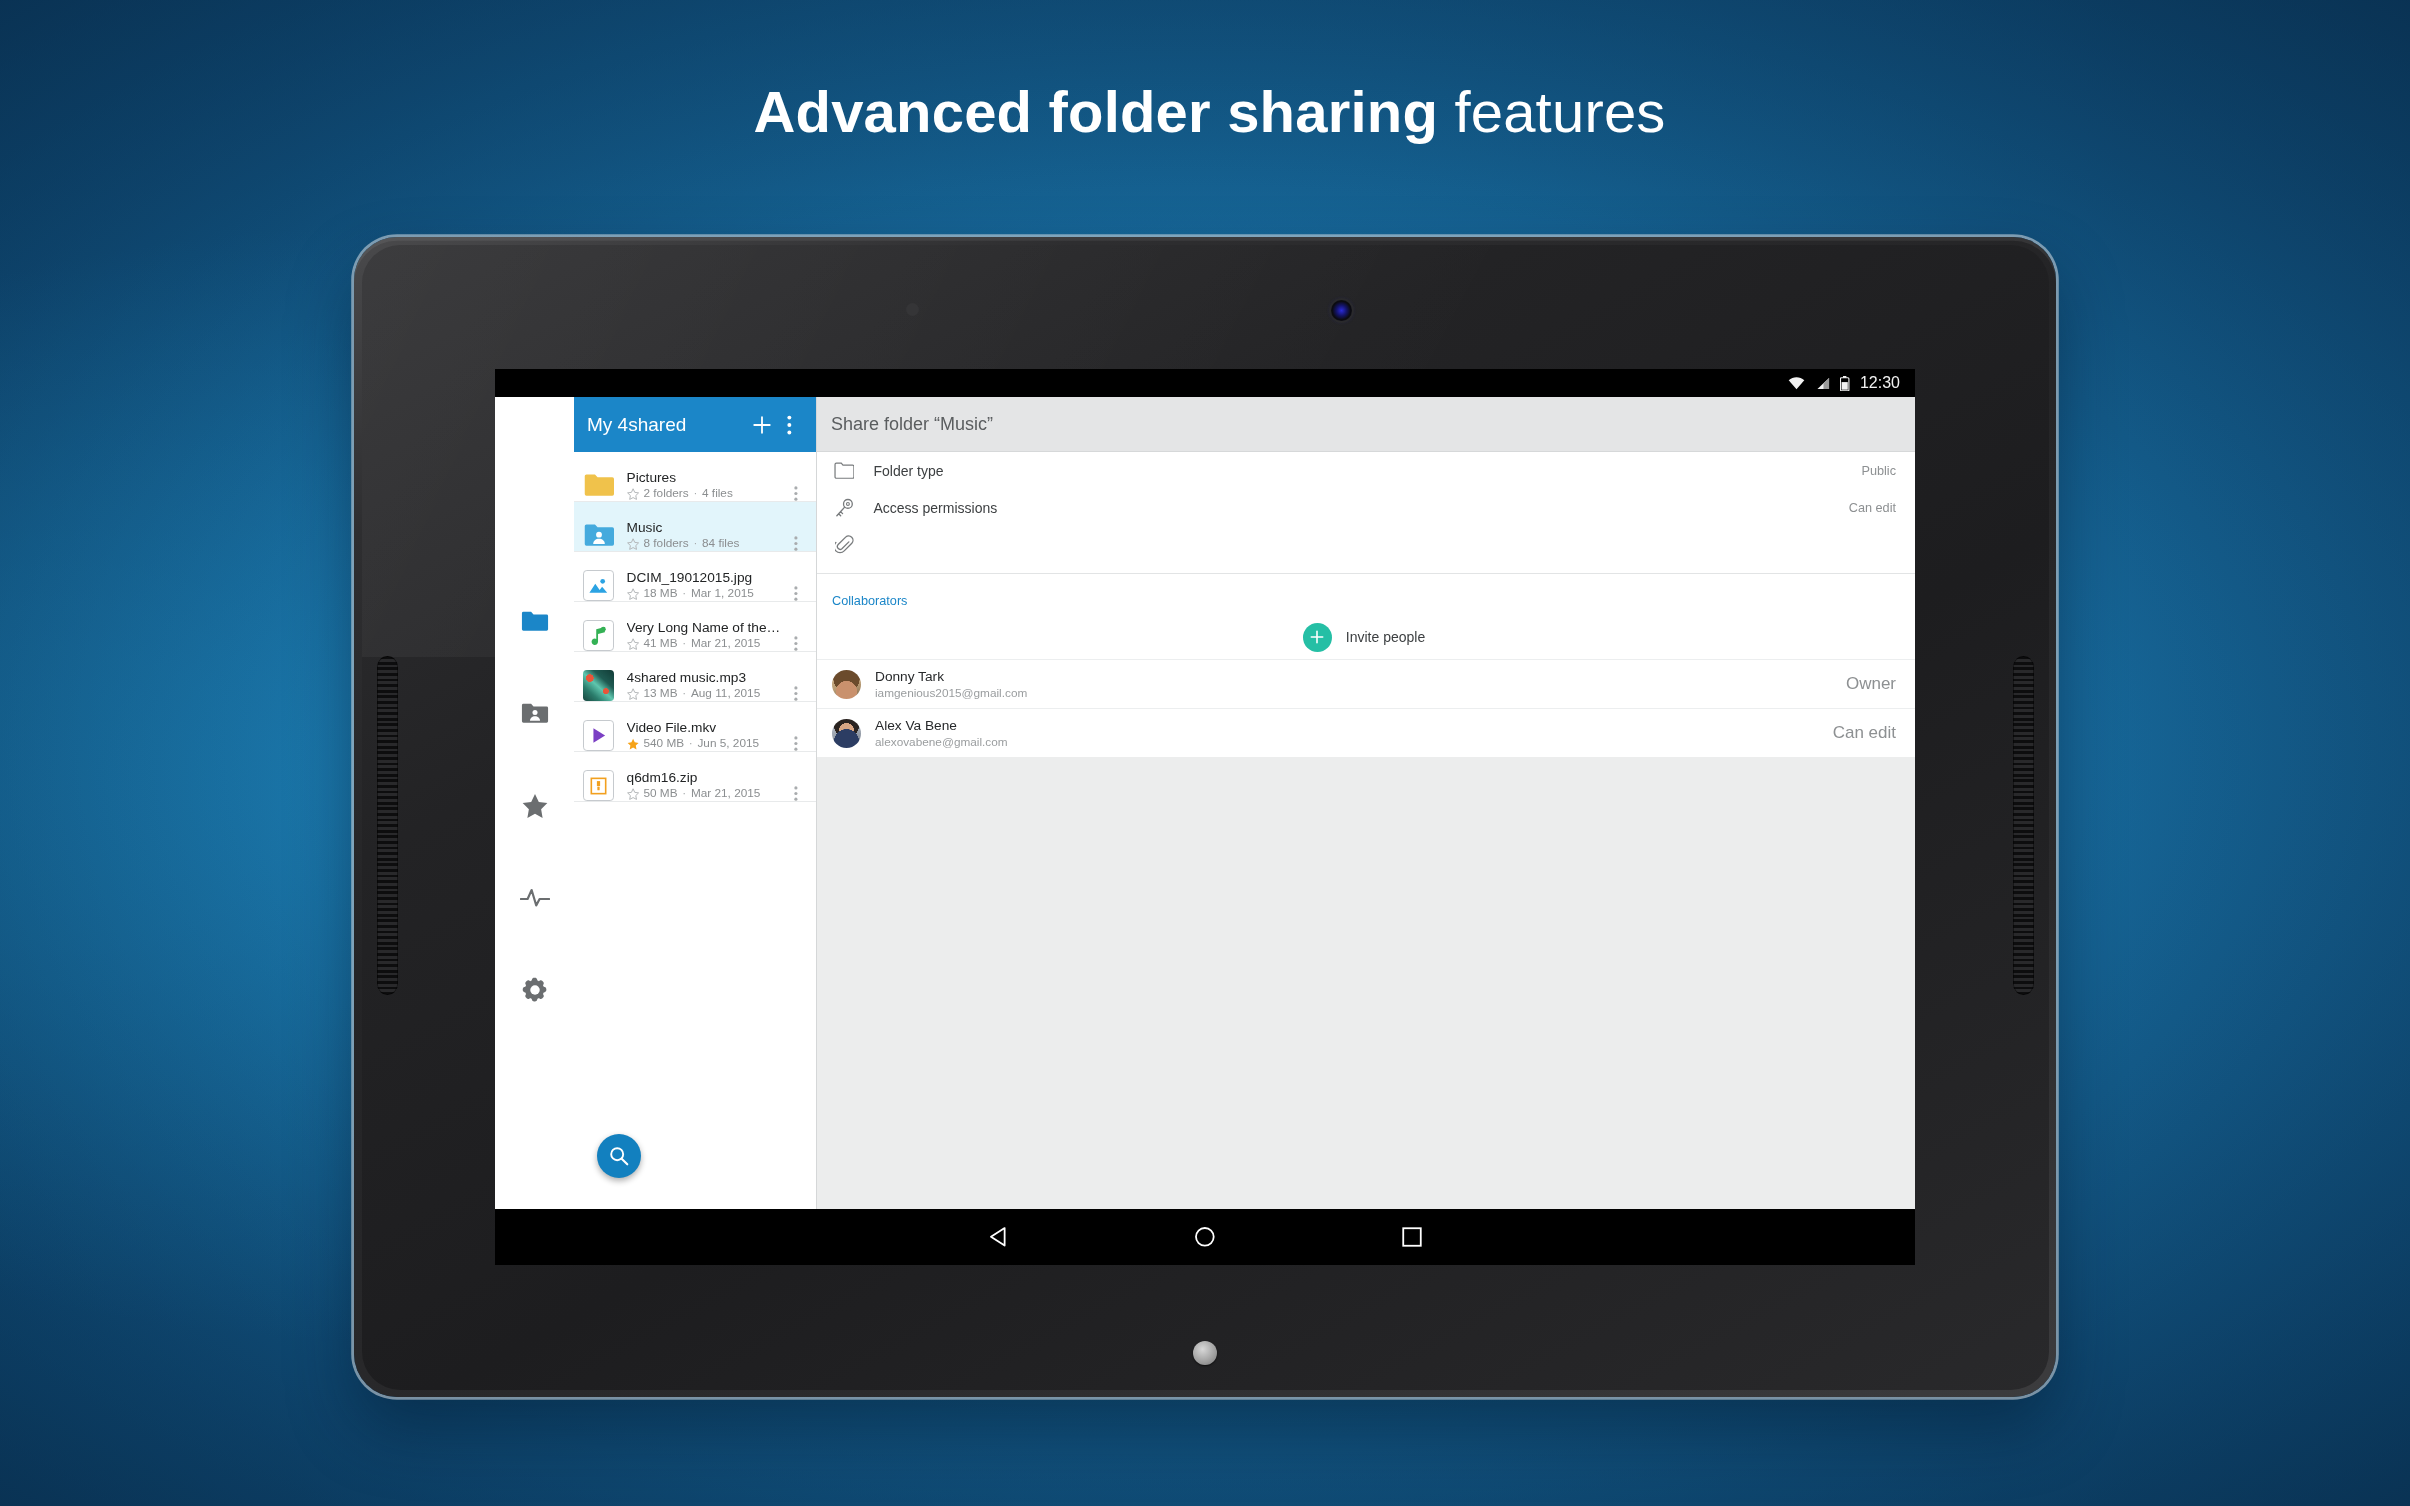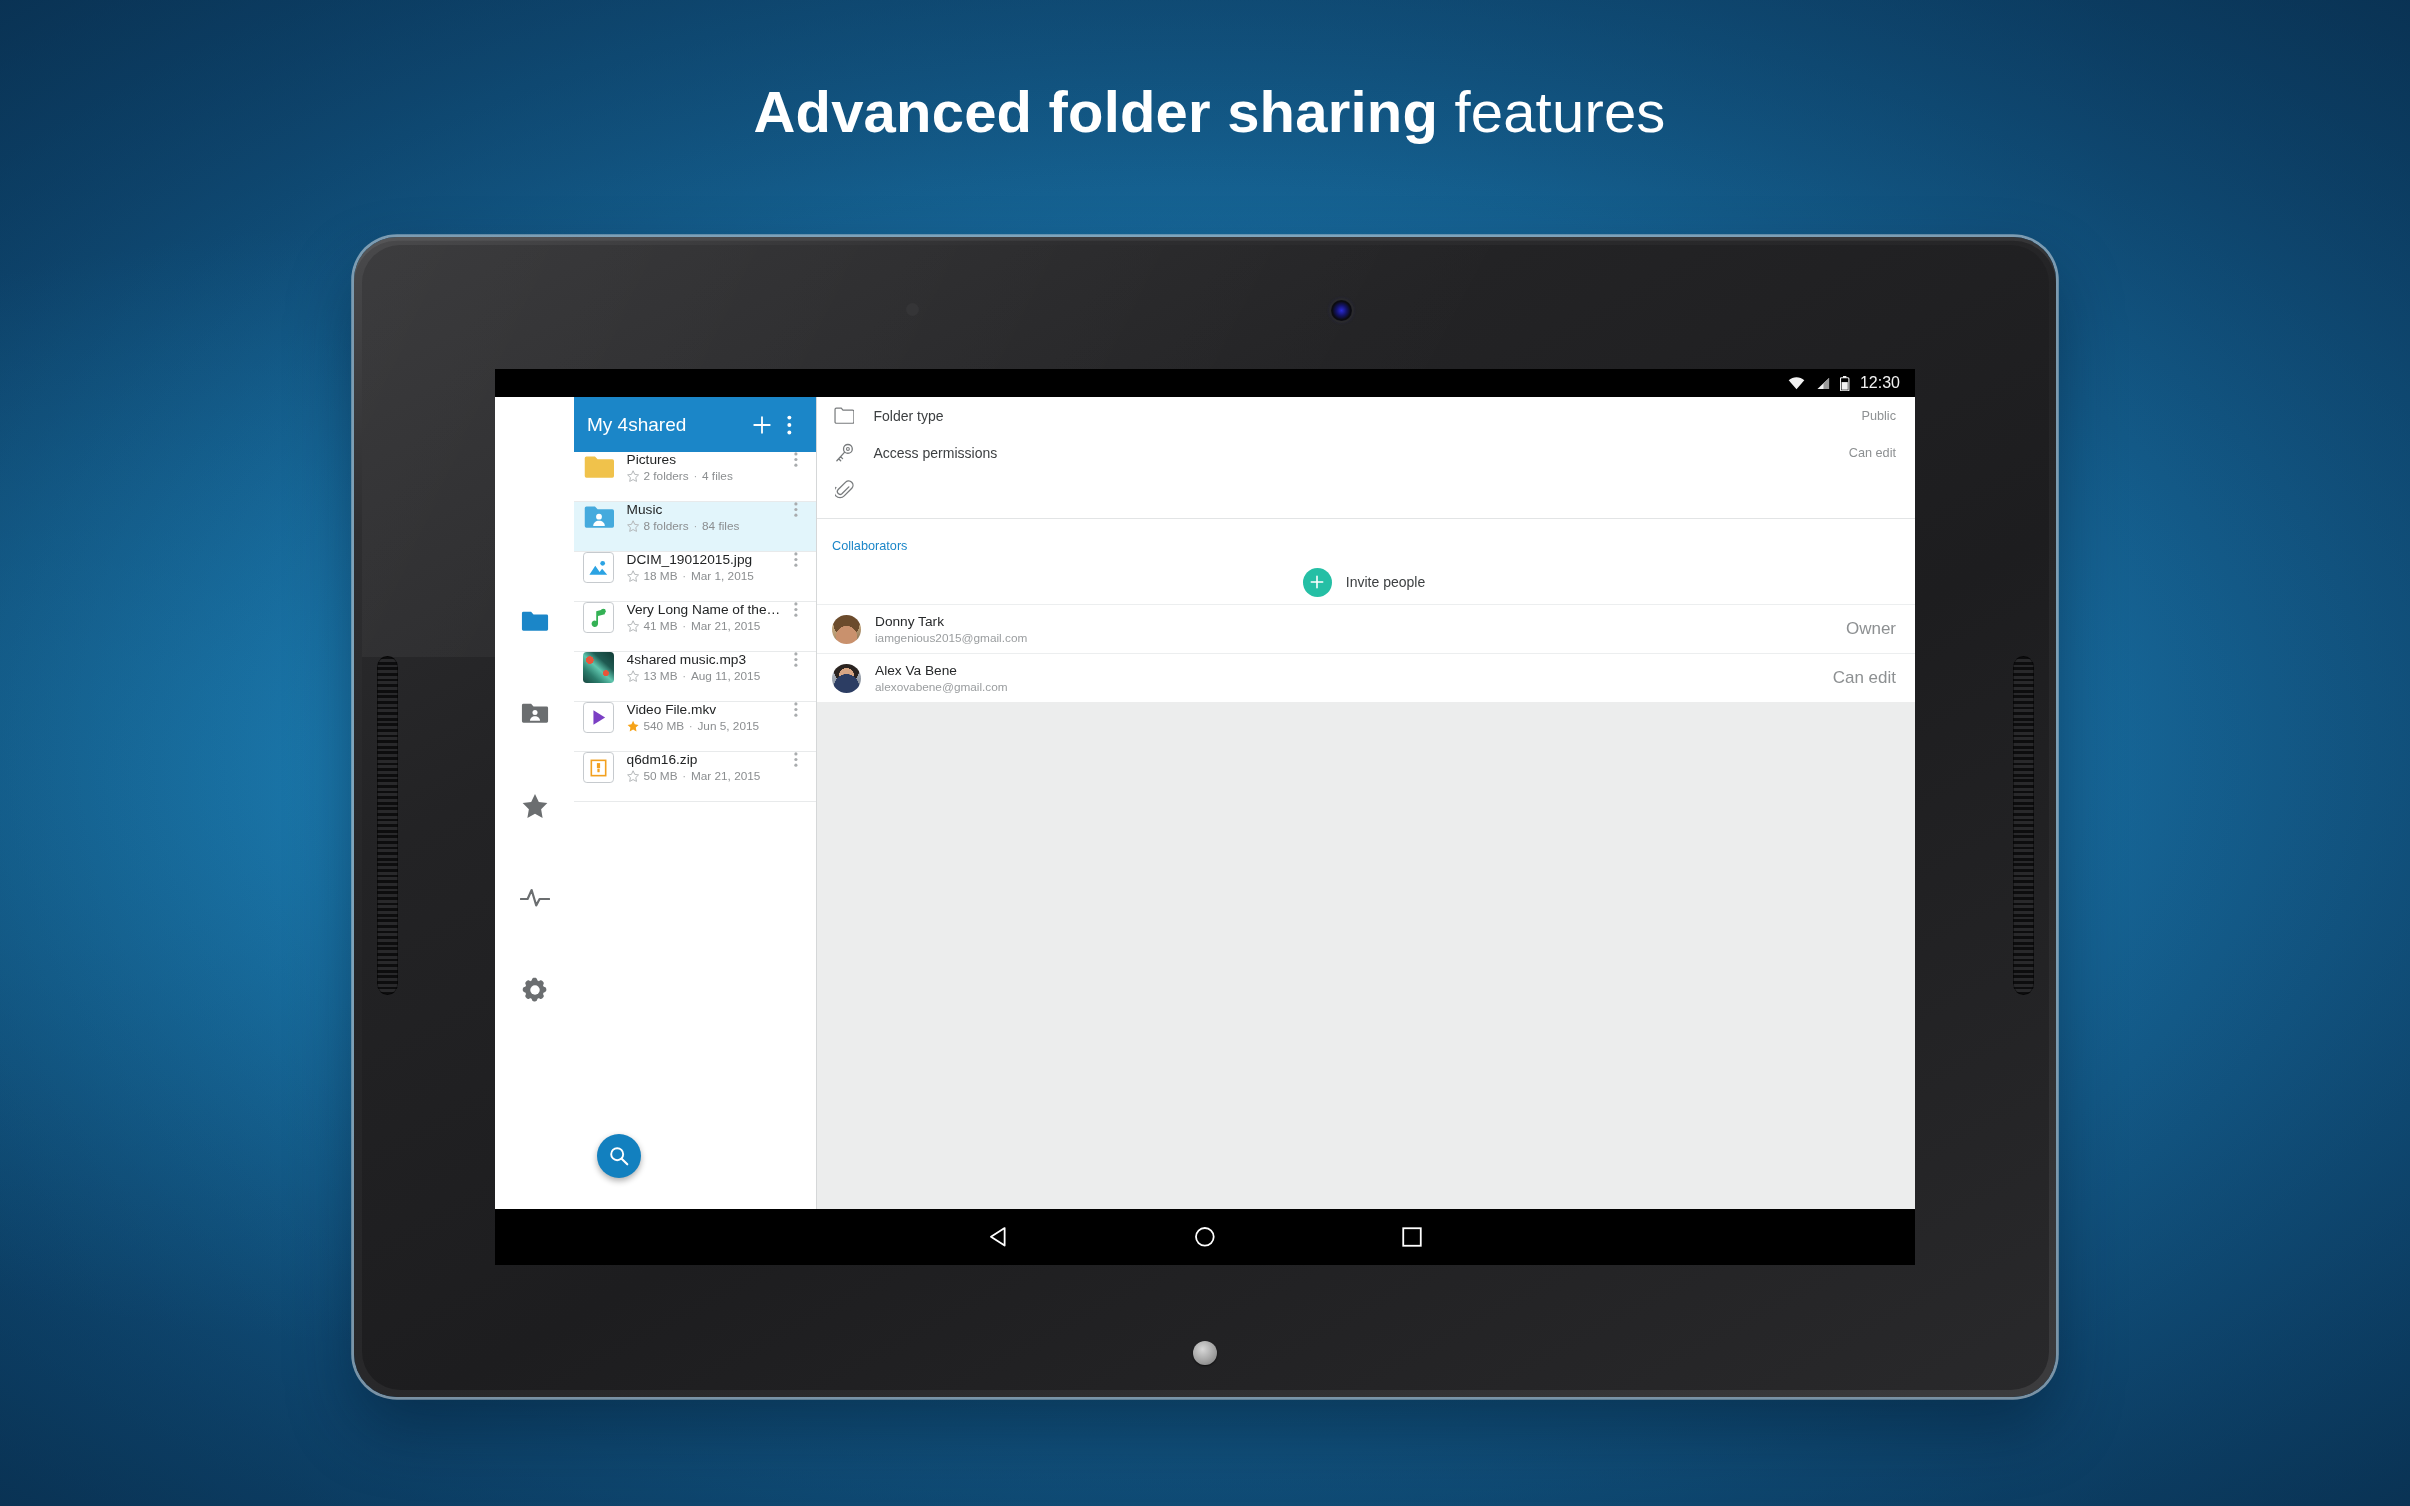--- a/index.html
+++ b/index.html
@@ -152,21 +152,21 @@
     flex:1; white-space:nowrap;
   }
   .fl-hdr-btn {
     width:28px; height:28px;
     display:flex; align-items:center; justify-content:center;
     flex:0 0 auto;
   }
   #fl-items { flex:1; overflow:hidden; background:#ffffff; }
   .file-row {
     height:50px;
-    display:flex; align-items:flex-start;
+    display:flex; align-items:flex-end;
     padding:0 7.5px 0 9.4px;
     border-bottom:0.9px solid #e8eaeb;
     background:#ffffff;
   }
   .file-row.selected { background:#e2f5fb; }
   .fr-thumb {
     width:31px; height:31px; flex:0 0 31px;
     margin-right:12.2px;
     display:flex; align-items:center; justify-content:center;
     position:relative;
@@ -586,20 +586,23 @@
 
           <div id="fab-search">
             <svg width="20" height="20" viewBox="0 0 21 21">
               <circle cx="8.6" cy="8.6" r="6.3" fill="none" stroke="#ffffff" stroke-width="2"></circle>
               <path d="M13.3 13.3 19.2 19.2" stroke="#ffffff" stroke-width="2.2" stroke-linecap="round"></path>
             </svg>
           </div>
         </div>
 
         <div id="detail">
+          <div id="dt-header">
+            <span id="dt-title">Share folder “Music”</span>
+          </div>
 
           <div id="dt-body">
 
             <div class="opt-row">
               <div class="opt-icon">
                 <svg width="20" height="17" viewBox="0 0 21 18">
                   <path d="M1 2.6a1.4 1.4 0 0 1 1.4-1.4h5.2l1.8 2.1h10.2A1.4 1.4 0 0 1 21 4.7v11.1a1.4 1.4 0 0 1-1.4 1.4H2.4A1.4 1.4 0 0 1 1 15.8z" fill="none" stroke="#787b7d" stroke-width="1.3"></path>
                 </svg>
               </div>
               <span class="opt-label">Folder type</span>

